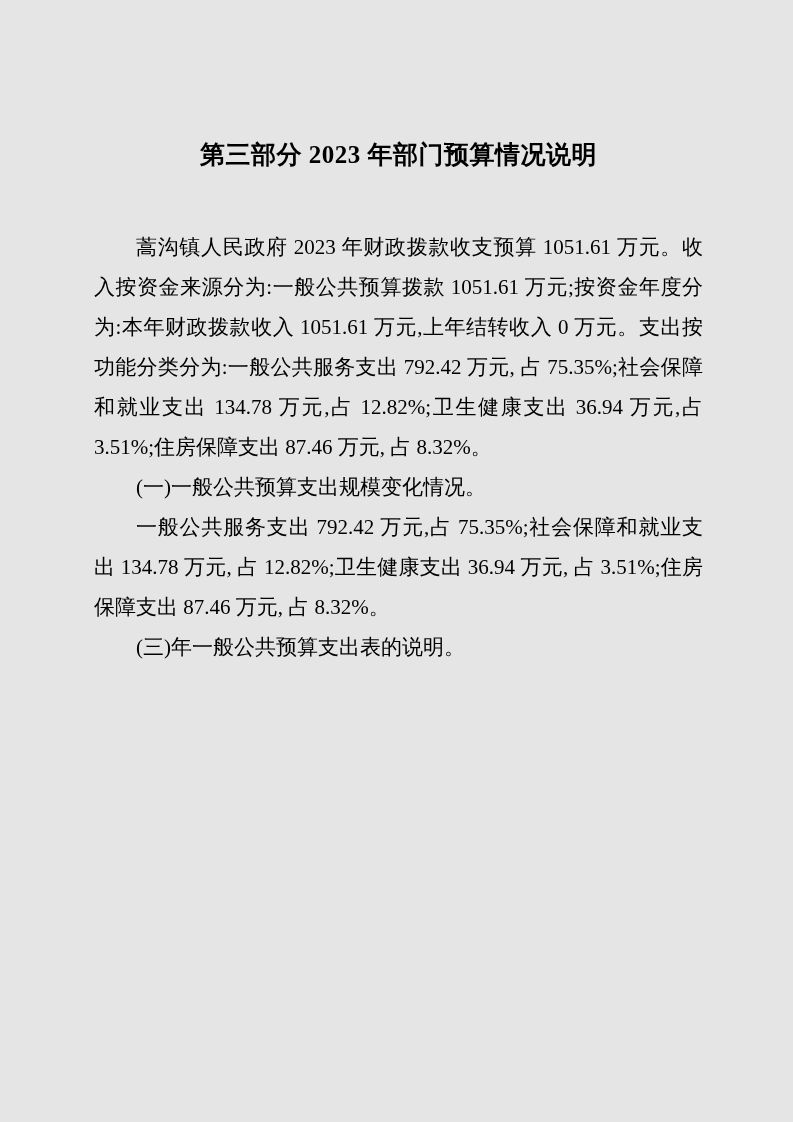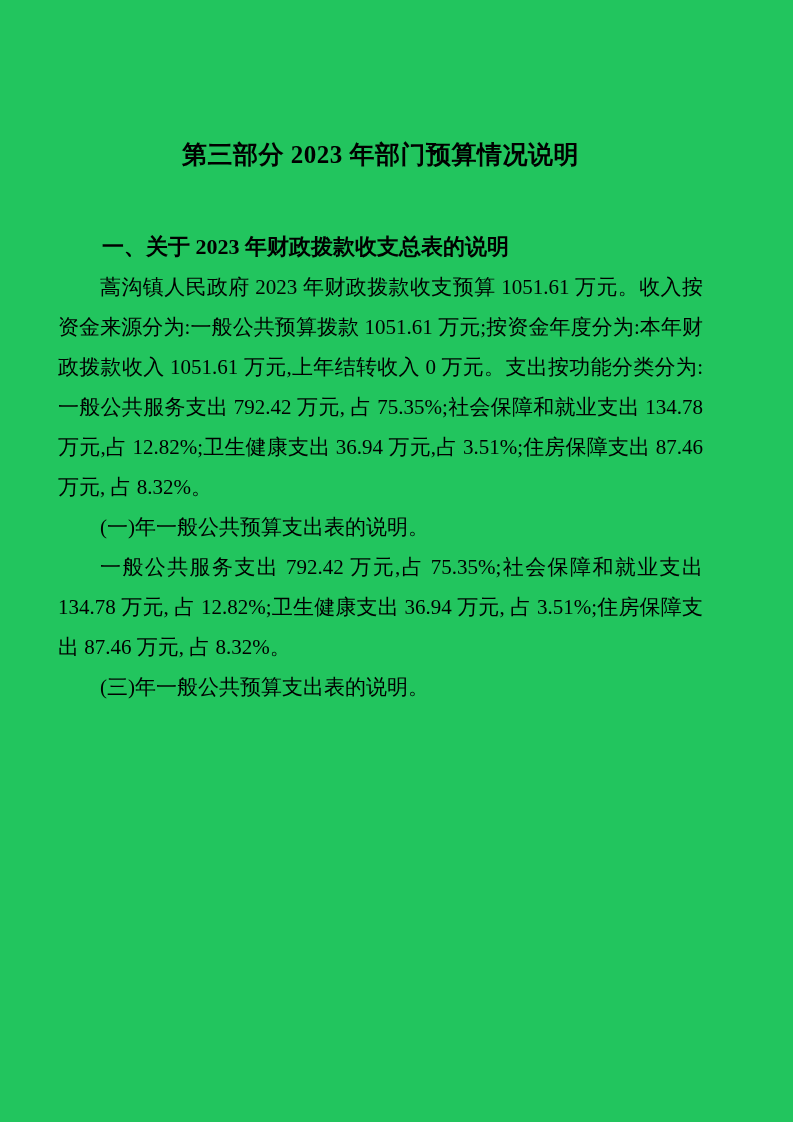--- a/index.html
+++ b/index.html
@@ -4,23 +4,23 @@
   <style>
     html, body {
       margin: 0;
       padding: 0;
       background: #ffffff;
     }
     .page {
       position: relative;
       width: 793px;
       height: 1122px;
-      background: #22c55e;
+      background: #e5e5e5;
       box-sizing: border-box;
-      padding: 140px 90px 0 58px;
+      padding: 140px 90px 0 94px;
       overflow: hidden;
       font-family: "Liberation Serif", "DejaVu Serif", serif;
       color: #000000;
     }
     .doc-title {
       font-size: 25px;
       font-weight: bold;
       text-align: center;
       line-height: 30px;
       margin: 0 0 57px 0;
@@ -41,26 +41,25 @@
       margin: 0;
     }
   </style>
 </head>
 <body>
 
 <div class="page">
 
   <div class="doc-title">第三部分 2023 年部门预算情况说明</div>
 
-  <div class="section-heading">一、关于 2023 年财政拨款收支总表的说明</div>
 
   <p class="para">蒿沟镇人民政府 2023 年财政拨款收支预算 1051.61 万元。收入按资金来源分为:一般公共预算拨款 1051.61 万元;按资金年度分为:本年财政拨款收入 1051.61 万元,上年结转收入 0 万元。支出按功能分类分为:一般公共服务支出 792.42 万元, 占 75.35%;社会保障和就业支出 134.78 万元,占 12.82%;卫生健康支出 36.94 万元,占 3.51%;住房保障支出 87.46 万元, 占 8.32%。</p>
 
 
-  <p class="para">(一)年一般公共预算支出表的说明。</p>
+  <p class="para">(一)一般公共预算支出规模变化情况。</p>
 
 
 
   <p class="para">一般公共服务支出 792.42 万元,占 75.35%;社会保障和就业支出 134.78 万元, 占 12.82%;卫生健康支出 36.94 万元, 占 3.51%;住房保障支出 87.46 万元, 占 8.32%。</p>
 
   <p class="para">(三)年一般公共预算支出表的说明。</p>
 
 
 </div>
 

